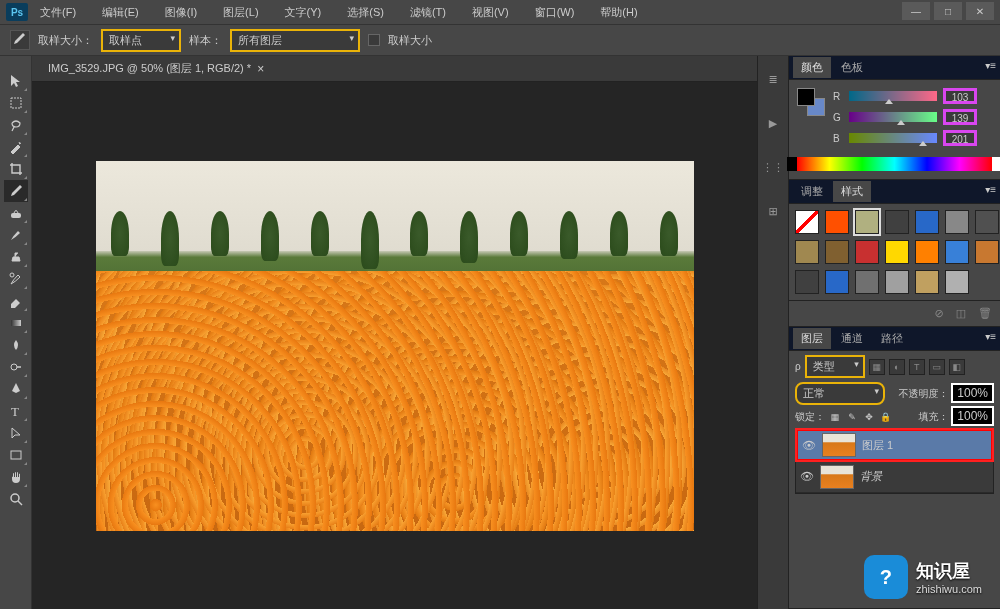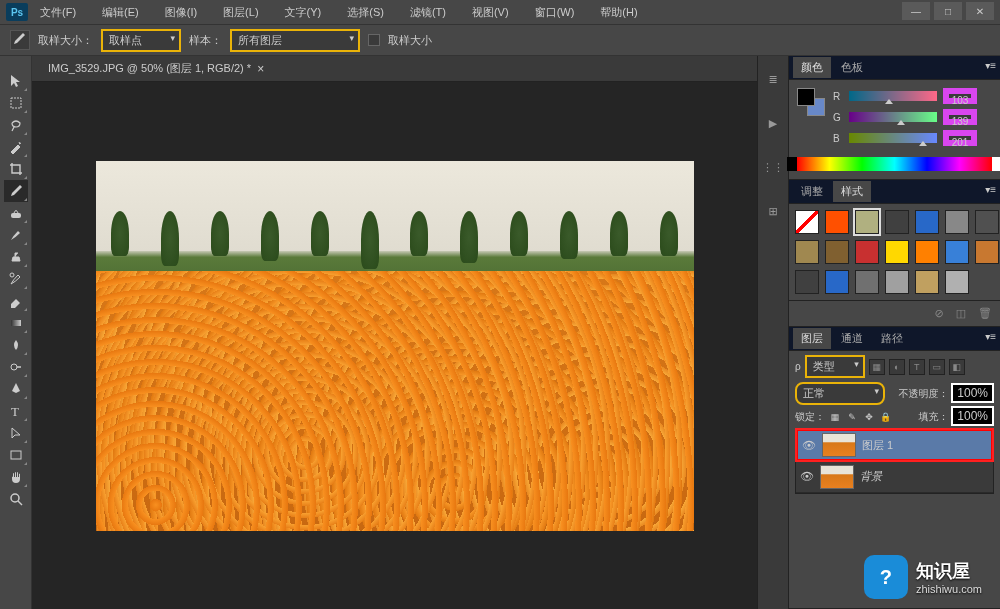--- a/index.html
+++ b/index.html
@@ -44,21 +44,21 @@
 .color-fg { width: 18px; height: 18px; background: #000; border: 1px solid #888; position: absolute; top: 0; left: 0; }
 .color-bg { width: 18px; height: 18px; background: #6888c8; border: 1px solid #888; position: absolute; bottom: 0; right: 0; }
 .color-sliders { margin-left: 36px; }
 .slider-row { display: flex; align-items: center; gap: 6px; margin-bottom: 5px; font-size: 10px; }
 .slider-label { width: 10px; }
 .slider-track { width: 88px; height: 10px; position: relative; }
 .slider-r { background: linear-gradient(to right, #006888, #ff6888); }
 .slider-g { background: linear-gradient(to right, #680088, #68ff88); }
 .slider-b { background: linear-gradient(to right, #688800, #6888ff); }
 .slider-handle { position: absolute; bottom: -3px; width: 0; height: 0; border-left: 4px solid transparent; border-right: 4px solid transparent; border-bottom: 5px solid #ccc; }
-.slider-value { width: 34px; height: 16px; background: #3a3a3a; border: 6px solid #d946ef; text-align: center; font-size: 10px; line-height: 14px; }
+.slider-value { width: 34px; height: 16px; background: #3a3a3a; border: 3px solid #d946ef; text-align: center; font-size: 10px; line-height: 14px; }
 .spectrum { height: 14px; margin-top: 6px; background: linear-gradient(to right, red, yellow, lime, cyan, blue, magenta, red); position: relative; }
 .spectrum::before { content: ""; position: absolute; left: -10px; width: 10px; height: 14px; background: #000; }
 .spectrum::after { content: ""; position: absolute; right: -10px; width: 10px; height: 14px; background: #fff; }
 .styles-body { padding: 6px; display: grid; grid-template-columns: repeat(7, 24px); gap: 6px; }
 .style-swatch { width: 24px; height: 24px; border: 1px solid #222; cursor: pointer; }
 .styles-footer { height: 26px; border-top: 1px solid #222; display: flex; align-items: center; justify-content: flex-end; padding-right: 8px; gap: 12px; color: #888; }
 .layers-body { padding: 4px 6px; }
 .layers-row1 { display: flex; align-items: center; gap: 4px; margin-bottom: 4px; }
 .layers-row1 .dropdown { min-width: 60px; }
 .layer-filter-icon { width: 16px; height: 16px; background: #3a3a3a; border: 1px solid #222; cursor: pointer; display: flex; align-items: center; justify-content: center; font-size: 9px; color: #888; }

